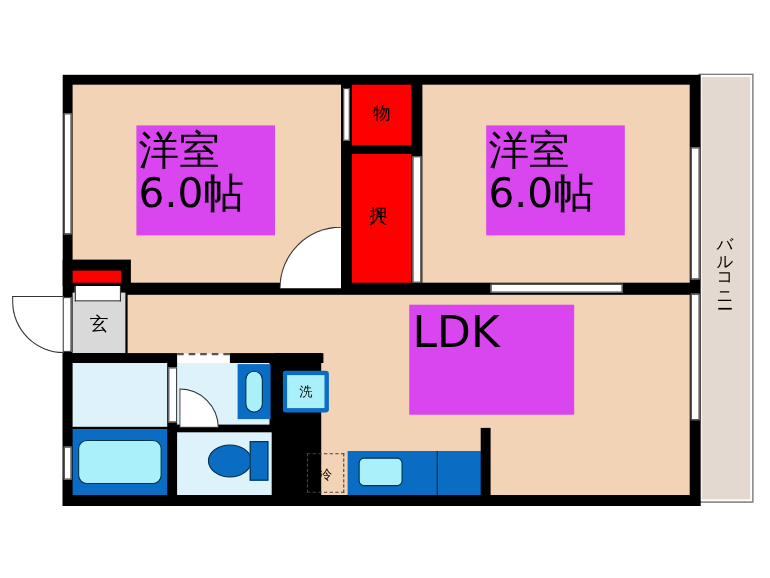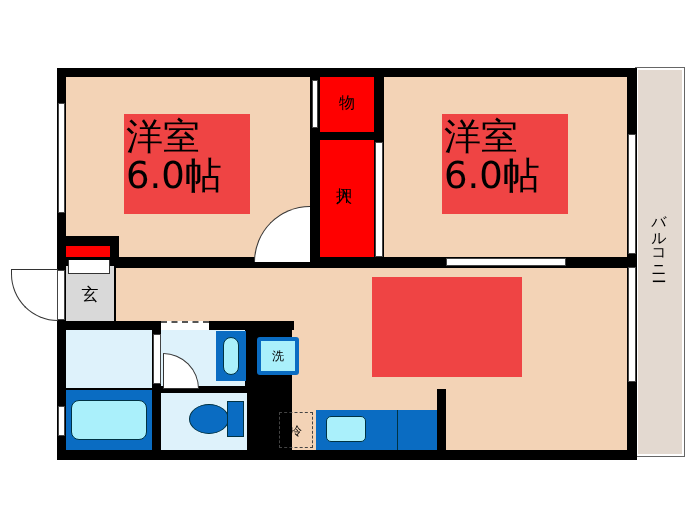--- a/index.html
+++ b/index.html
@@ -6,21 +6,21 @@
   body{width:700px;height:525px;position:relative;overflow:hidden;font-family:"DejaVu Sans","Liberation Sans",sans-serif;}
   .abs{position:absolute;box-sizing:border-box;}
   .wall{background:#000;}
   .floor{background:#f3d3b6;}
   .closet{background:#ff0000;}
   .genkan{background:#d9d9d9;}
   .wet{background:#def2fb;}
   .blue{background:#0a6cc2;}
   .lightblue{background:#aaf0fb;}
   .balc{background:#e3d9d0;border:1px solid #555;}
-  .label{background:#ef4444;color:#000;line-height:1.05;}
+  .label{background:#d946ef;color:#000;line-height:1.05;}
   .win{background:#fff;border:1px solid #444;}
   .txt{color:#000;text-align:center;}
 </style>
 </head>
 <body>
 
 <div class="abs balc" style="left:636px;top:68px;width:48px;height:388px;"></div>
 <div class="abs" style="left:636px;top:68px;width:48px;height:388px;border:2px solid #fff;outline:1px solid #666;pointer-events:none;"></div>
 <div class="abs txt" style="left:650px;top:205px;width:18px;font-size:15px;writing-mode:vertical-rl;line-height:18px;">バルコニー</div>
 
@@ -96,13 +96,14 @@
 
 <div class="abs label" style="left:124px;top:114px;width:126px;height:100px;padding:4px 0 0 2px;font-size:37px;">
   <div>洋室</div>
   <div>6.0帖</div>
 </div>
 <div class="abs label" style="left:442px;top:114px;width:126px;height:100px;padding:4px 0 0 2px;font-size:37px;">
   <div>洋室</div>
   <div>6.0帖</div>
 </div>
 <div class="abs label" style="left:372px;top:277px;width:150px;height:100px;padding:4px 0 0 3px;font-size:40px;">
+  <div>LDK</div>
 </div>
 
 </body></html>

